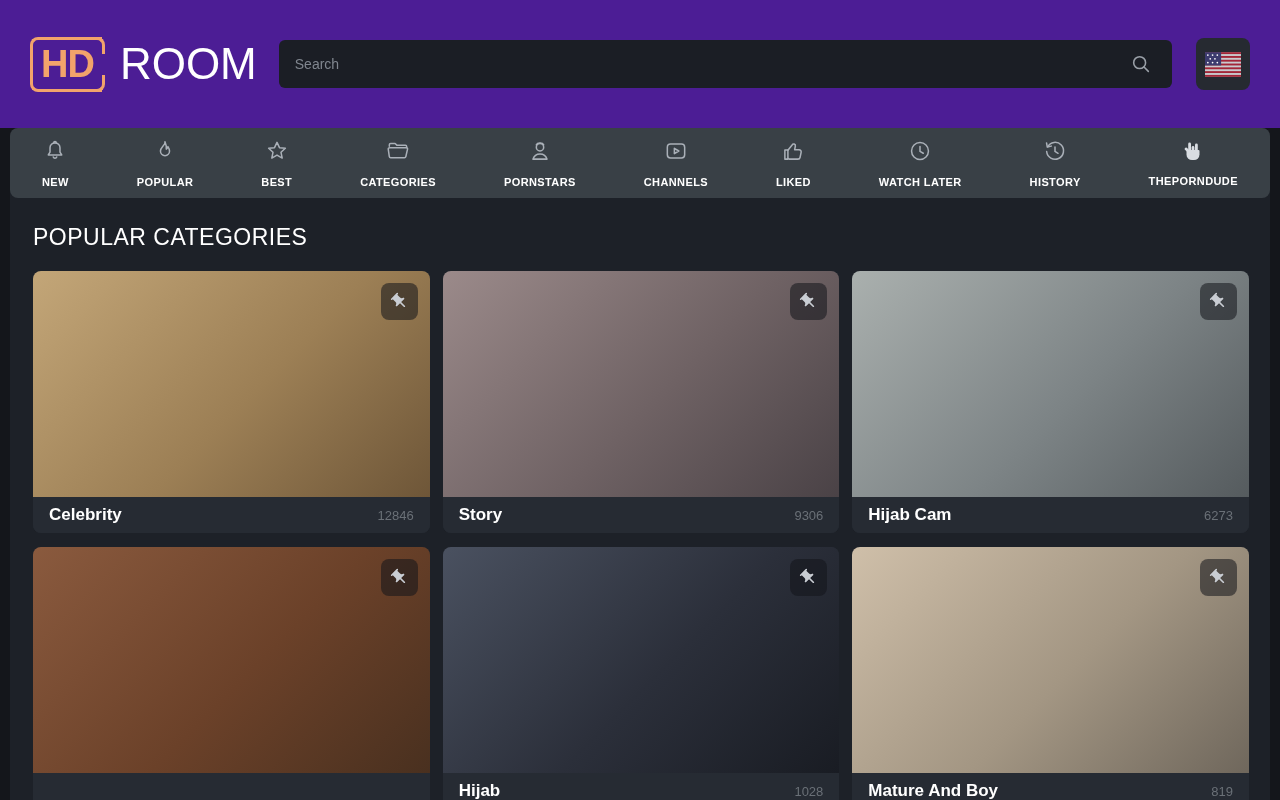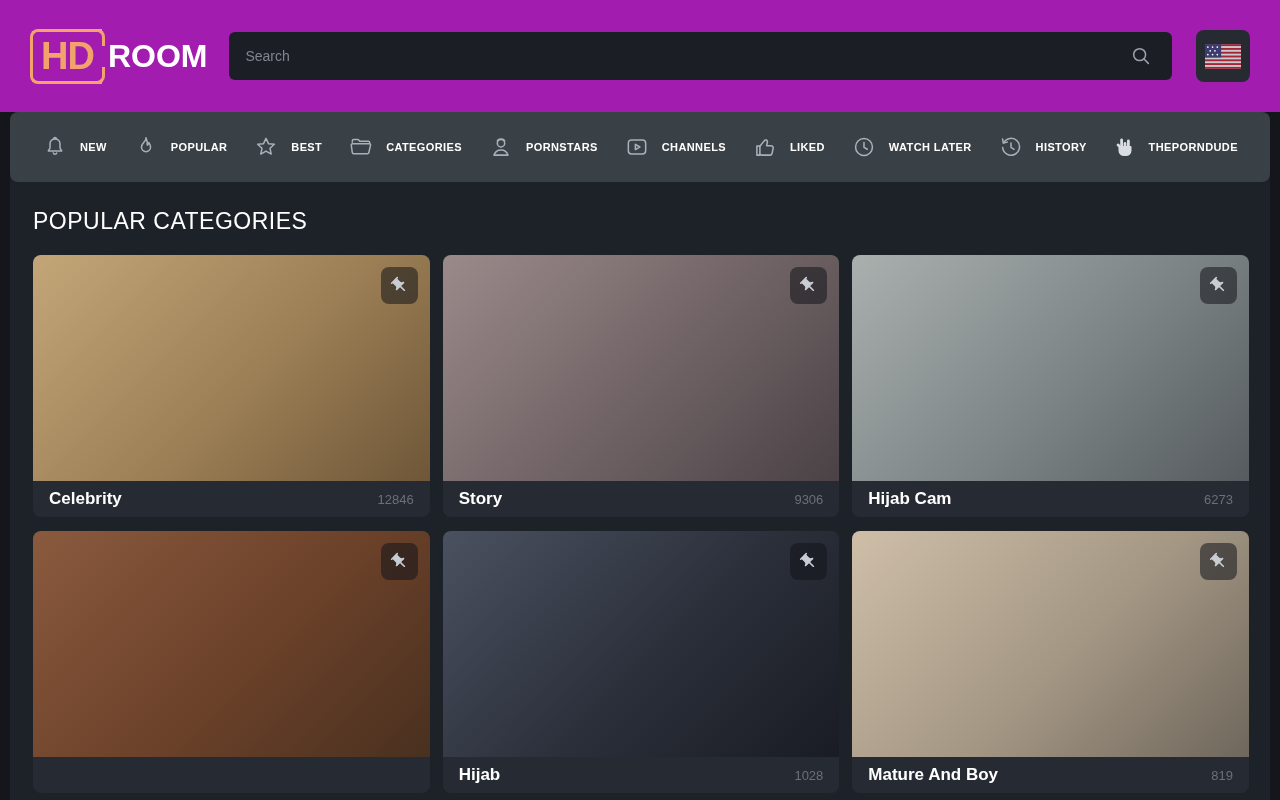--- a/index.html
+++ b/index.html
@@ -4,36 +4,36 @@
 <style>
   * { box-sizing: border-box; margin: 0; padding: 0; }
   html,body { width:1280px; height:800px; overflow:hidden; }
   body {
     background:#14161b;
     font-family:"Liberation Sans", sans-serif;
     -webkit-font-smoothing:antialiased;
   }
   
   .header {
-    height:112px; background:#a21caf;
+    height:128px; background:#4c1d95;
     display:flex; align-items:center; padding:0 30px;
   }
   .logo { display:flex; align-items:center; cursor:pointer; flex:0 0 auto; }
   .logo-hd {
     position:relative; color:#f2a36b; font-weight:bold; font-size:38px;
     letter-spacing:-1px; padding:3px 8px 3px 8px;
     border:3px solid #f2a36b; border-right:none; border-radius:8px 0 0 8px;
   }
   .logo-hd::before, .logo-hd::after {
     content:""; position:absolute; right:-3px; width:16px; height:14px;
     border-right:3px solid #f2a36b;
   }
   .logo-hd::before { top:-3px; border-top:3px solid #f2a36b; border-radius:0 8px 0 0; }
   .logo-hd::after  { bottom:-3px; border-bottom:3px solid #f2a36b; border-radius:0 0 8px 0; }
-  .logo-room { color:#ffffff; font-weight:bold; font-size:32px; letter-spacing:0px; margin-left:6px; }
+  .logo-room { color:#ffffff; font-weight:normal; font-size:44px; letter-spacing:0px; margin-left:18px; }
   .search-wrap {
     flex:1; margin:0 24px 0 22px; height:48px; background:#1b1e25;
     border-radius:6px; display:flex; align-items:center; padding:0 16px;
   }
   .search-input {
     flex:1; background:transparent; border:none; outline:none;
     color:#d6d9de; font-size:14px; font-family:"Liberation Sans", sans-serif;
   }
   .search-input::placeholder { color:#80868f; }
   .search-btn { background:none; border:none; cursor:pointer; display:flex; align-items:center; padding:4px; }
@@ -46,21 +46,21 @@
     margin:0 10px; background:#1d2128; border-radius:8px 8px 0 0;
     min-height:688px; padding-bottom:8px;
   }
   
   .navbar {
     background:#394046; border-radius:8px; height:70px;
     display:flex; align-items:center; justify-content:space-between;
     padding:0 30px;
   }
   .nav-item {
-    display:flex; flex-direction:row; align-items:center; gap:12px;
+    display:flex; flex-direction:column; align-items:center; gap:12px;
     cursor:pointer; padding:4px 2px;
   }
   .nav-item svg { display:block; }
   .nav-label {
     color:#ffffff; font-size:11px; font-weight:bold; letter-spacing:.4px;
     text-transform:uppercase; white-space:nowrap;
   }
   
   .section-title {
     color:#ffffff; font-size:23px; font-weight:400; letter-spacing:.5px;

